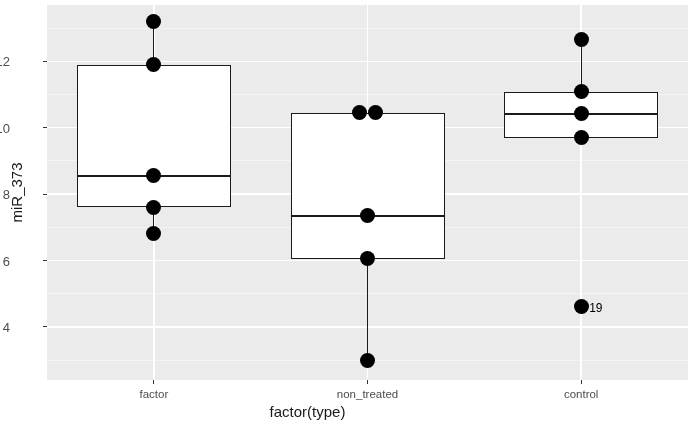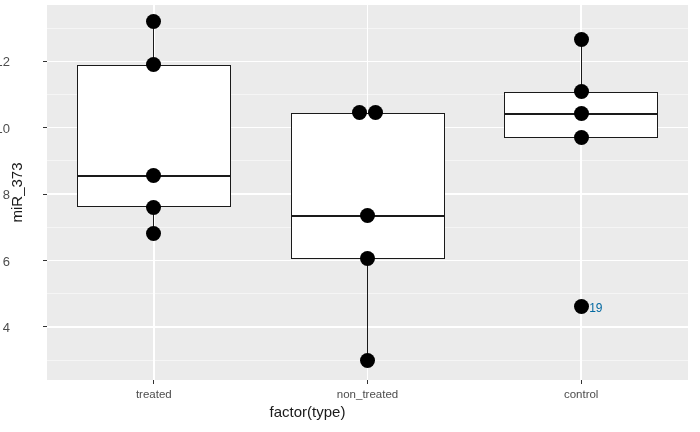--- a/index.html
+++ b/index.html
@@ -74,21 +74,21 @@
     width: 15px;
     height: 15px;
     margin-left: -7.5px;
     margin-top: -7.5px;
     border-radius: 50%;
     background: #000000;
   }
   .pt-label {
     position: absolute;
     font-size: 12px;
-    color: #0369a1;
+    color: #000000;
     white-space: nowrap;
     line-height: 1;
   }
 
   
   .y-tick-label {
     position: absolute;
     right: 690px;
     text-align: right;
     font-size: 13px;
@@ -207,21 +207,21 @@
       <div class="y-tick-label" style="top: 254.531px;">6</div>
       <div class="y-tick-mark" style="left: 43px; top: 259.931px;"></div>
       <div class="y-tick-label" style="top: 188.159px;">8</div>
       <div class="y-tick-mark" style="left: 43px; top: 193.559px;"></div>
       <div class="y-tick-label" style="top: 121.788px;">10</div>
       <div class="y-tick-mark" style="left: 43px; top: 127.188px;"></div>
       <div class="y-tick-label" style="top: 55.4159px;">12</div>
       <div class="y-tick-mark" style="left: 43px; top: 60.8159px;"></div>
     </div>
   <div id="x-axis">
-      <div class="x-tick-label" style="left: 153.833px; top: 389px;">treated</div>
+      <div class="x-tick-label" style="left: 153.833px; top: 389px;">factor</div>
       <div class="x-tick-mark" style="left: 153.233px; top: 380px;"></div>
       <div class="x-tick-label" style="left: 367.5px; top: 389px;">non_treated</div>
       <div class="x-tick-mark" style="left: 366.9px; top: 380px;"></div>
       <div class="x-tick-label" style="left: 581.167px; top: 389px;">control</div>
       <div class="x-tick-mark" style="left: 580.567px; top: 380px;"></div>
     </div>
 
   <div id="y-axis-title">miR_373</div>
 
   <div id="x-axis-title">factor(type)</div>

